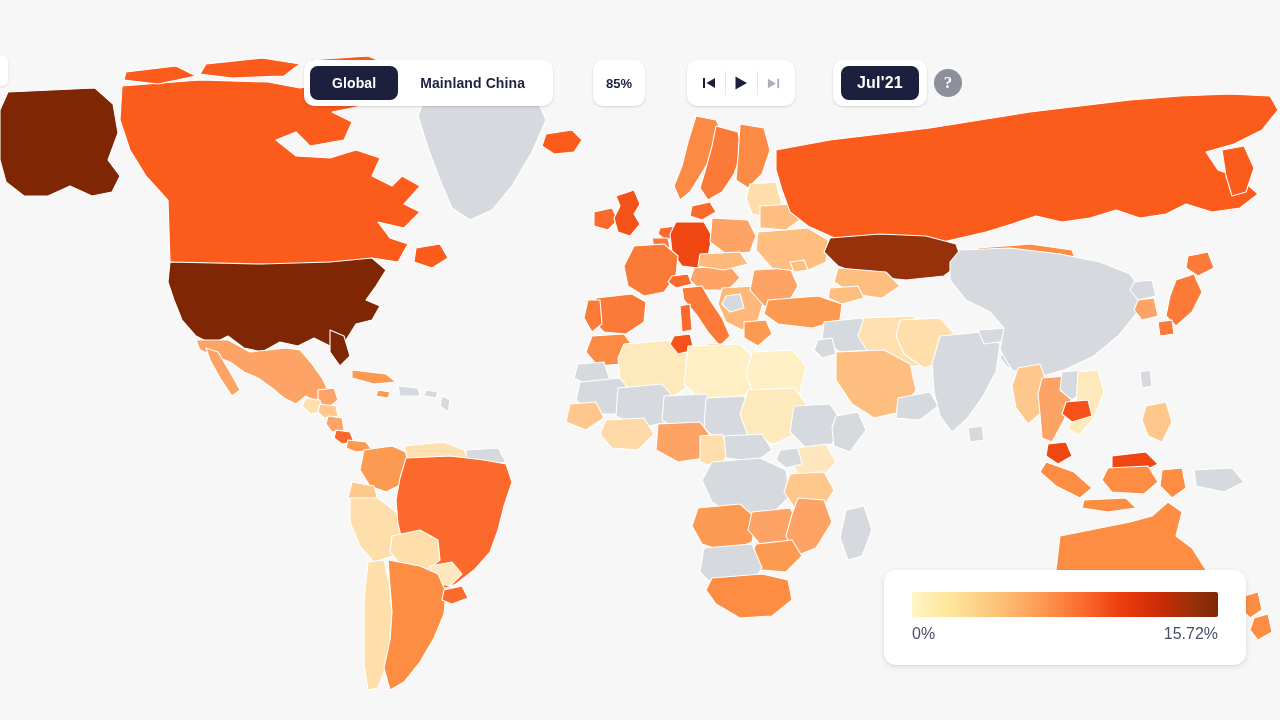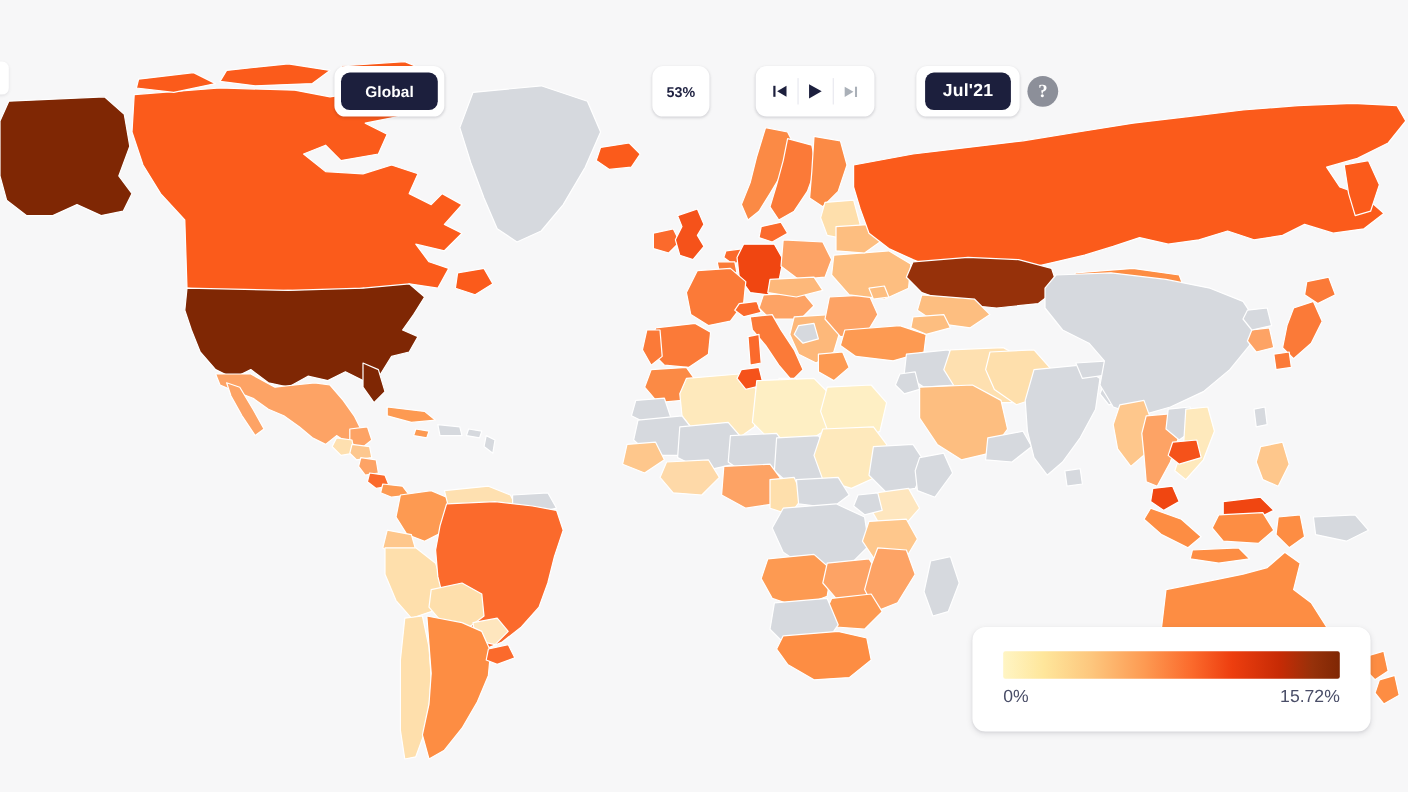--- a/index.html
+++ b/index.html
@@ -294,23 +294,24 @@
       </g>
     </svg>
   </div>
 
   <div class="toolbar">
 
     <div class="edge-stub"></div>
 
     <div class="card segmented">
       <button class="seg-btn active">Global</button>
+      <button class="seg-btn">Mainland China</button>
     </div>
 
-    <div class="card zoom-chip">53%</div>
+    <div class="card zoom-chip">85%</div>
 
     <div class="card transport">
       <button class="tbtn">
         <span>
           <svg width="16" height="16" viewBox="0 0 16 16" aria-hidden="true">
             <rect x="2" y="3" width="2" height="10" fill="#1c1f3d"></rect>
             <path d="M14 3 L14 13 L5.5 8 Z" fill="#1c1f3d"></path>
           </svg>
         </span>
       </button>

